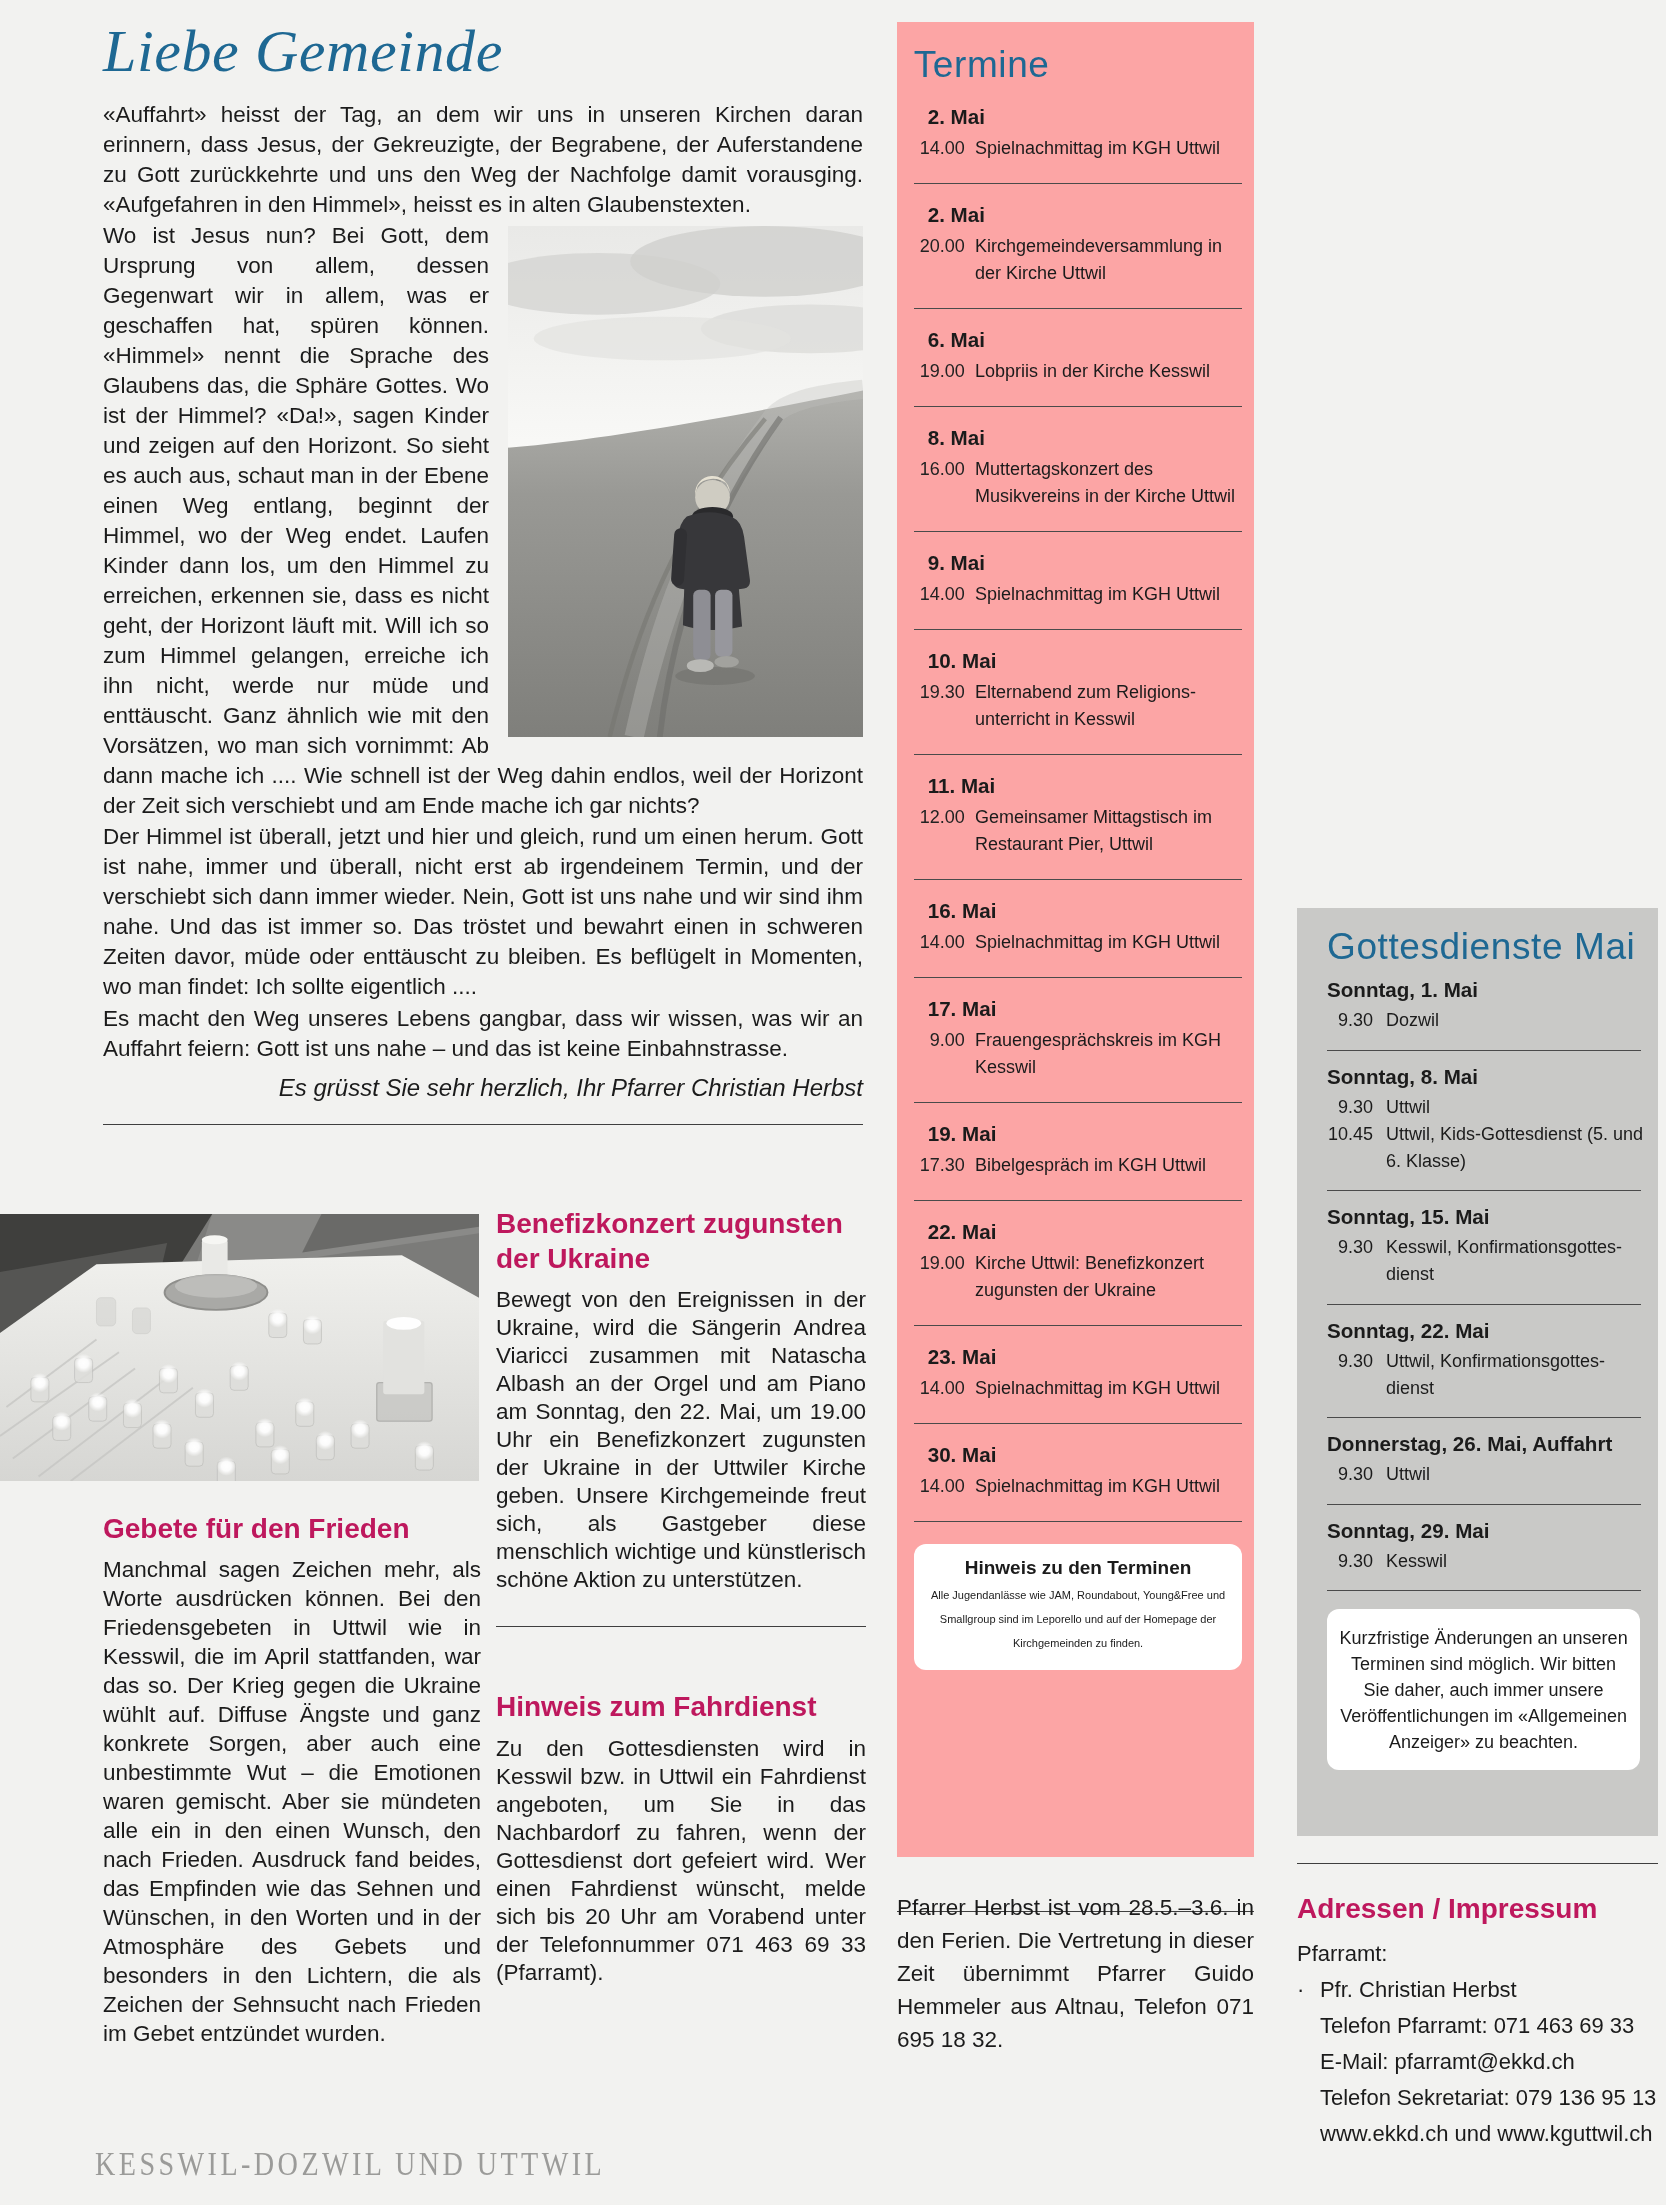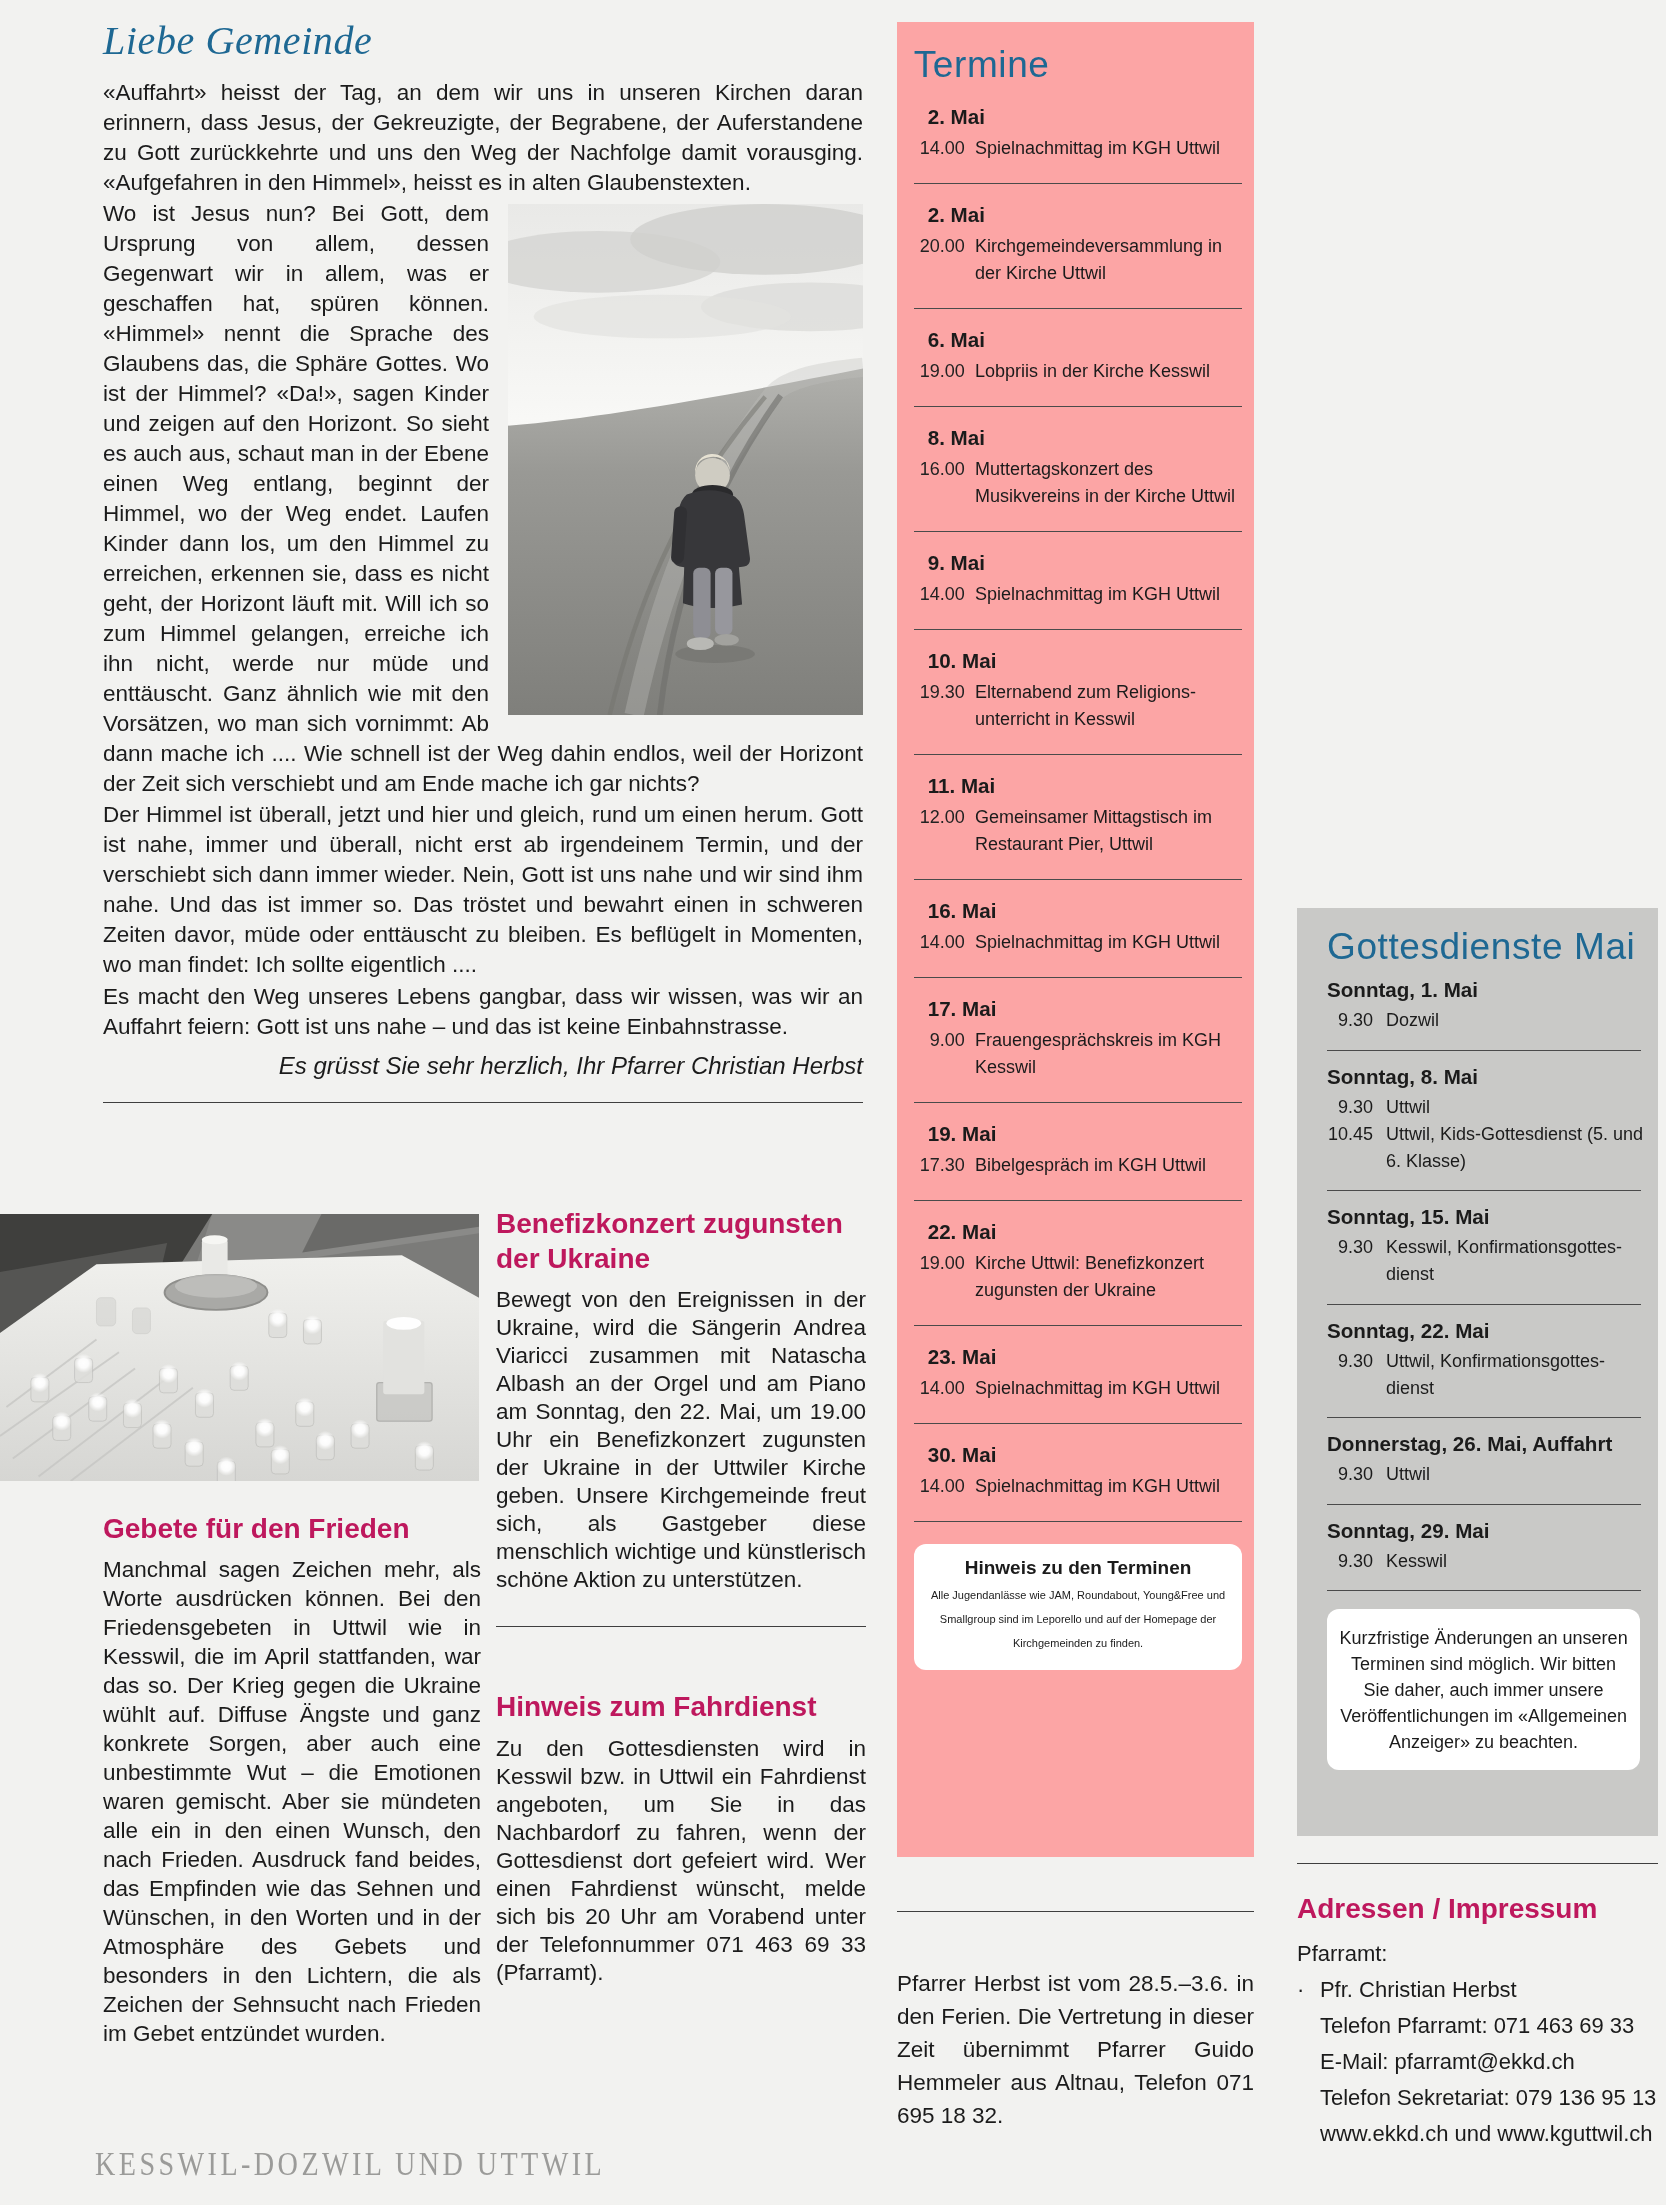--- a/index.html
+++ b/index.html
@@ -11,21 +11,21 @@
     -webkit-font-smoothing:antialiased;
   }
   
   .rule{border-top:1.3px solid #3f3f3f; height:0;}
   h1,h2,h3,p{margin:0;}
   .just{text-align:justify;}
   
   .article-liebe{position:absolute; left:103px; top:16.7px; width:760px;}
   .script-title{
     font-family:"Liberation Serif", serif; font-style:italic; font-weight:400;
-    font-size:40px; color:#1e6893; letter-spacing:0.6px; margin-bottom:14px;
+    font-size:60px; color:#1e6893; letter-spacing:0.6px; margin-bottom:14px;
   }
   .body-text{font-size:22.5px; line-height:30px;}
   .article-liebe p{margin-bottom:1.3px;}
   .photo-boy{
     float:right; width:355px; height:511px; margin:5.1px 0 16.7px 19px;
     background:#ddd;
   }
   .closing{
     clear:none; text-align:right; font-style:italic;
     font-size:24px; margin-top:10.3px;
@@ -56,21 +56,21 @@
   .note-box{
     background:#ffffff; margin:22px 3.9px 0 0; padding:13px 10.3px 15.4px;
     text-align:center;
     border-radius:12px;
   }
   .note-title{font-weight:bold; font-size:19px; margin-bottom:3.9px;}
   .note-body{font-size:11px; line-height:24px;}
   
   .mid-bottom-rule{position:absolute; left:897px; top:1911px; width:357px;}
   .note-vacation{
-    position:absolute; left:897px; top:1967px; width:357px;
+    position:absolute; left:897px; top:1891px; width:357px;
     font-size:22.5px; line-height:33px; text-align:justify;
   }
   
   .box-services{
     position:absolute; left:1297px; top:908px; width:361px; height:928px;
     background:#c9c9c7; box-sizing:border-box;
     padding:18px 14px 14px 30px; overflow:hidden;
   }
   .box-services .box-title{margin-bottom:10.3px;}
   .s-date{font-weight:bold; font-size:20.6px; margin-bottom:5.1px;}

